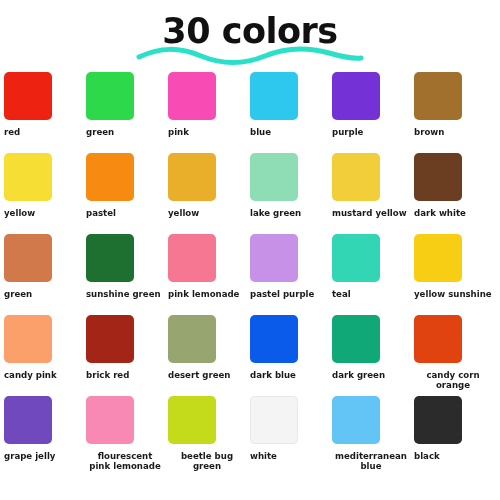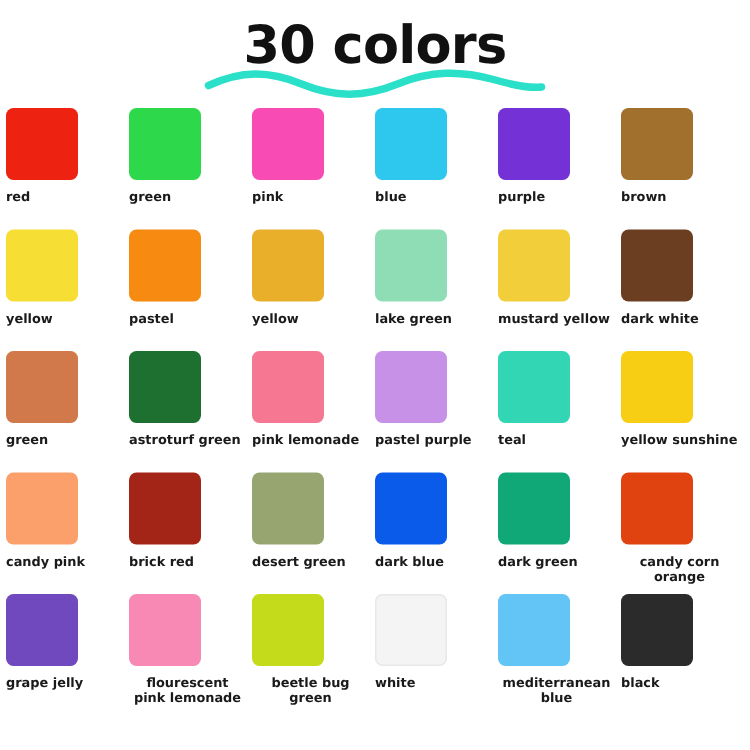--- a/index.html
+++ b/index.html
@@ -147,21 +147,21 @@
       <div class="cell">
         <div class="swatch" style="background: rgb(107, 62, 34);"></div>
         <div class="cell-label">dark white</div>
       </div>
       <div class="cell">
         <div class="swatch" style="background: rgb(209, 121, 75);"></div>
         <div class="cell-label">green</div>
       </div>
       <div class="cell">
         <div class="swatch" style="background: rgb(29, 112, 48);"></div>
-        <div class="cell-label">astroturf green</div>
+        <div class="cell-label">sunshine green</div>
       </div>
       <div class="cell">
         <div class="swatch" style="background: rgb(245, 119, 146);"></div>
         <div class="cell-label">pink lemonade</div>
       </div>
       <div class="cell">
         <div class="swatch" style="background: rgb(199, 145, 232);"></div>
         <div class="cell-label">pastel purple</div>
       </div>
       <div class="cell">

